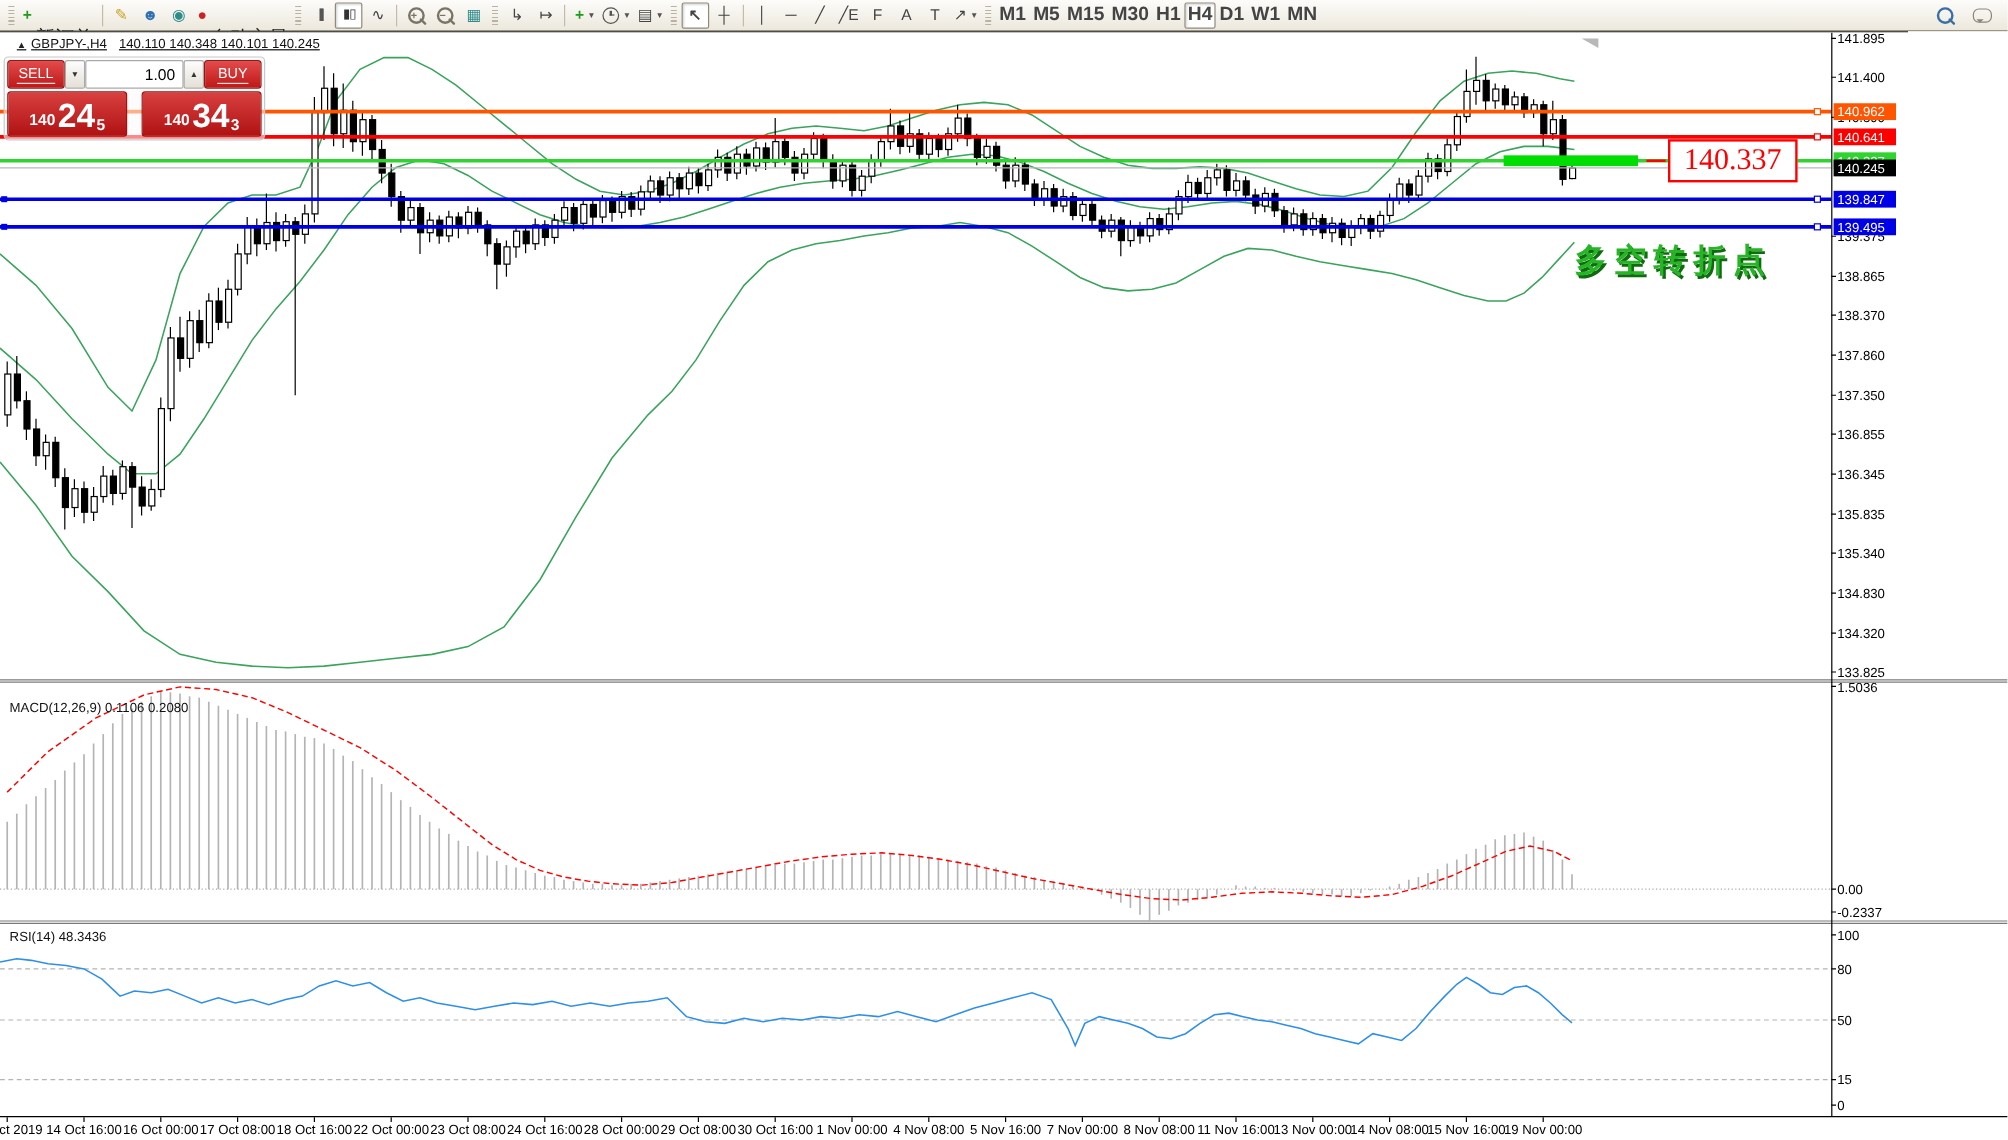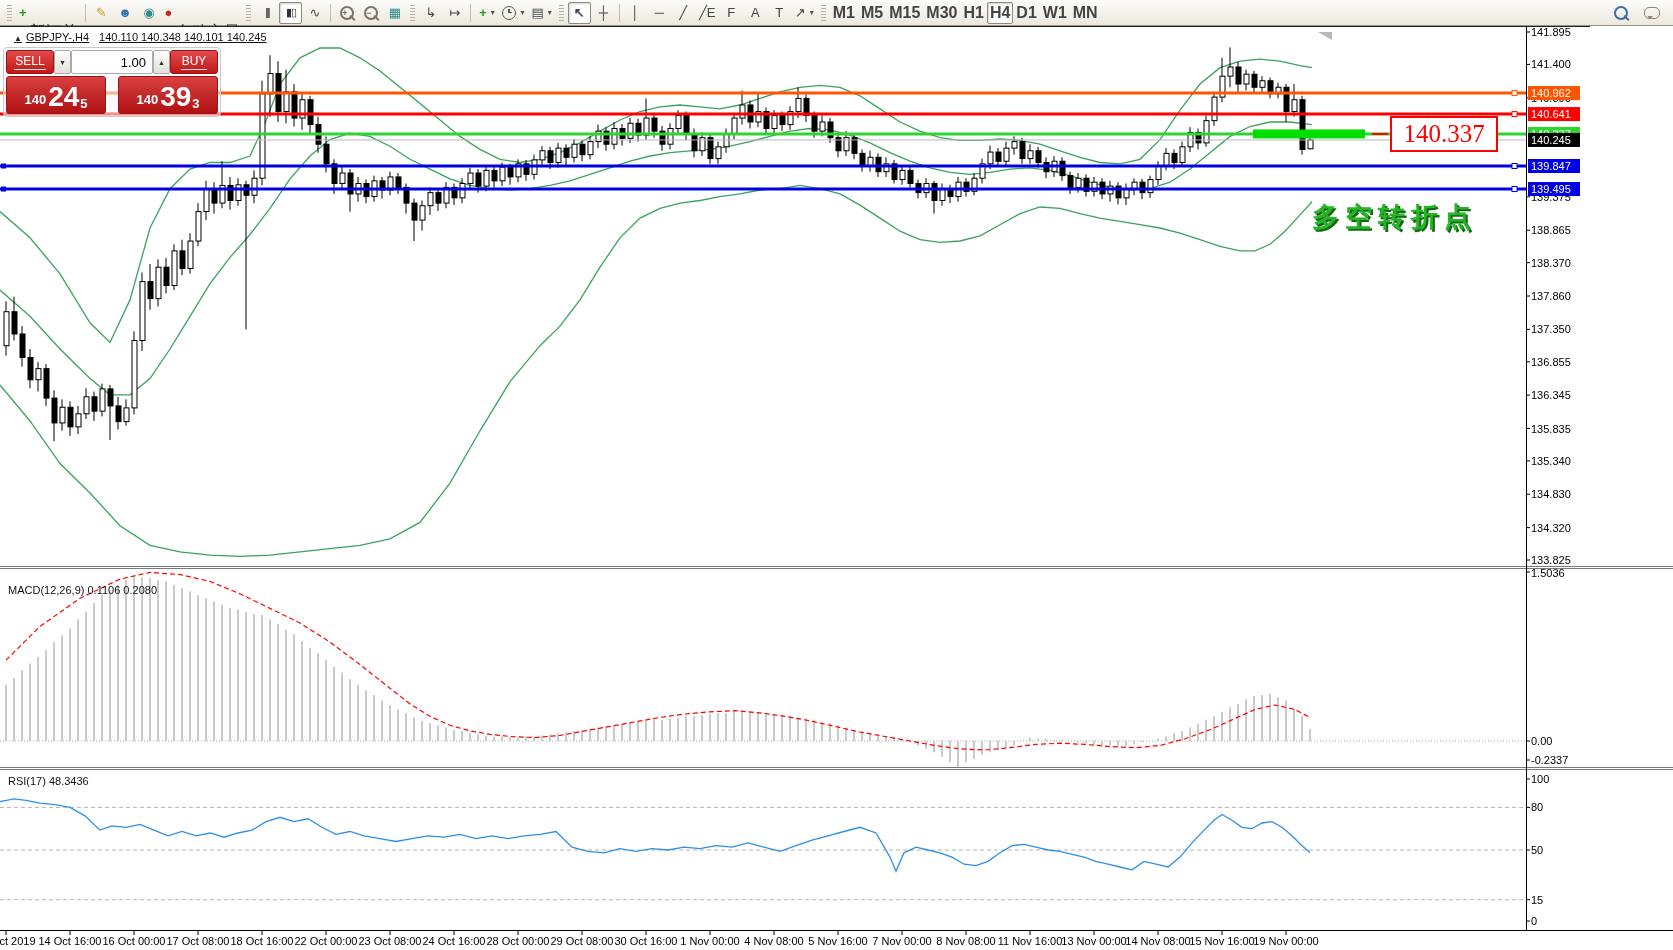--- a/index.html
+++ b/index.html
@@ -873,23 +873,23 @@
         </button>
     </div>
     <div class="tp-row2">
       <div class="price-box">
         <span class="sm">140</span>
           <span class="big">24</span>
           <span class="sup">5</span>
       </div>
       <div class="price-box">
         <span class="sm">140</span>
-          <span class="big">39</span>
+          <span class="big">34</span>
           <span class="sup">3</span>
       </div>
     </div>
   </div>
 
   <div class="overlay price-callout">140.337</div>
   <div class="overlay cn-note">多空转折点</div>
   <div class="overlay pane-label" id="macd-label">MACD(12,26,9) 0.1106 0.2080</div>
-  <div class="overlay pane-label" id="rsi-label">RSI(17) 48.3436</div>
+  <div class="overlay pane-label" id="rsi-label">RSI(14) 48.3436</div>
 </div>
 
 </body></html>

